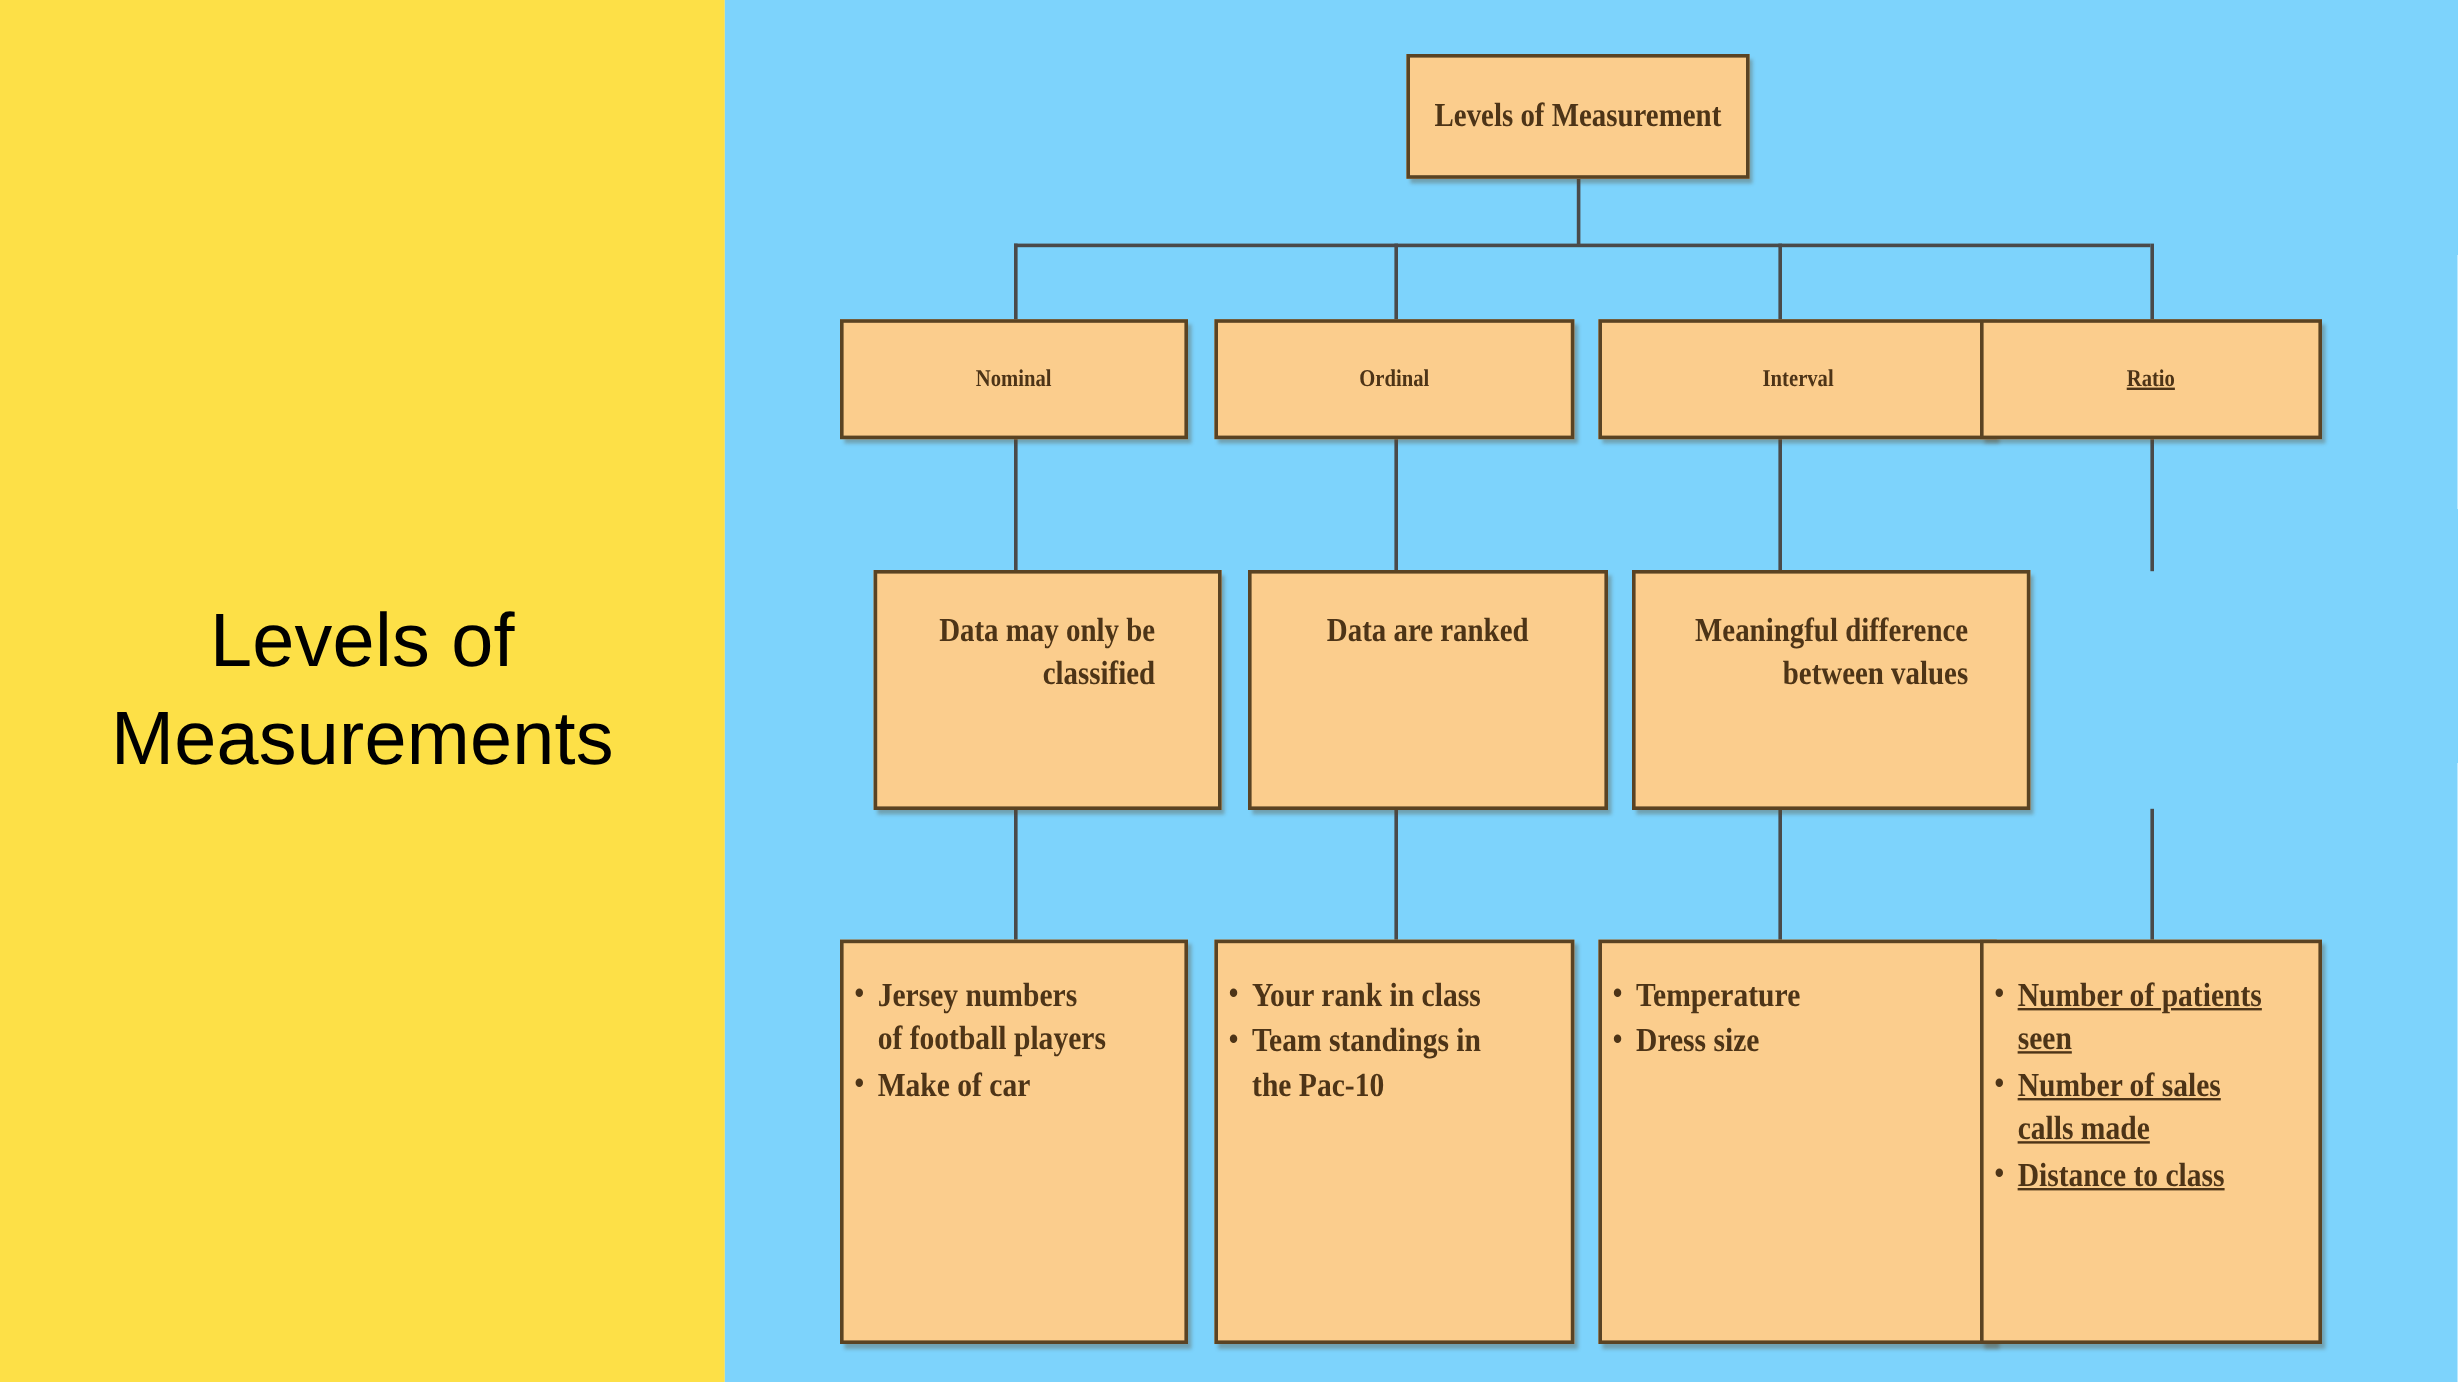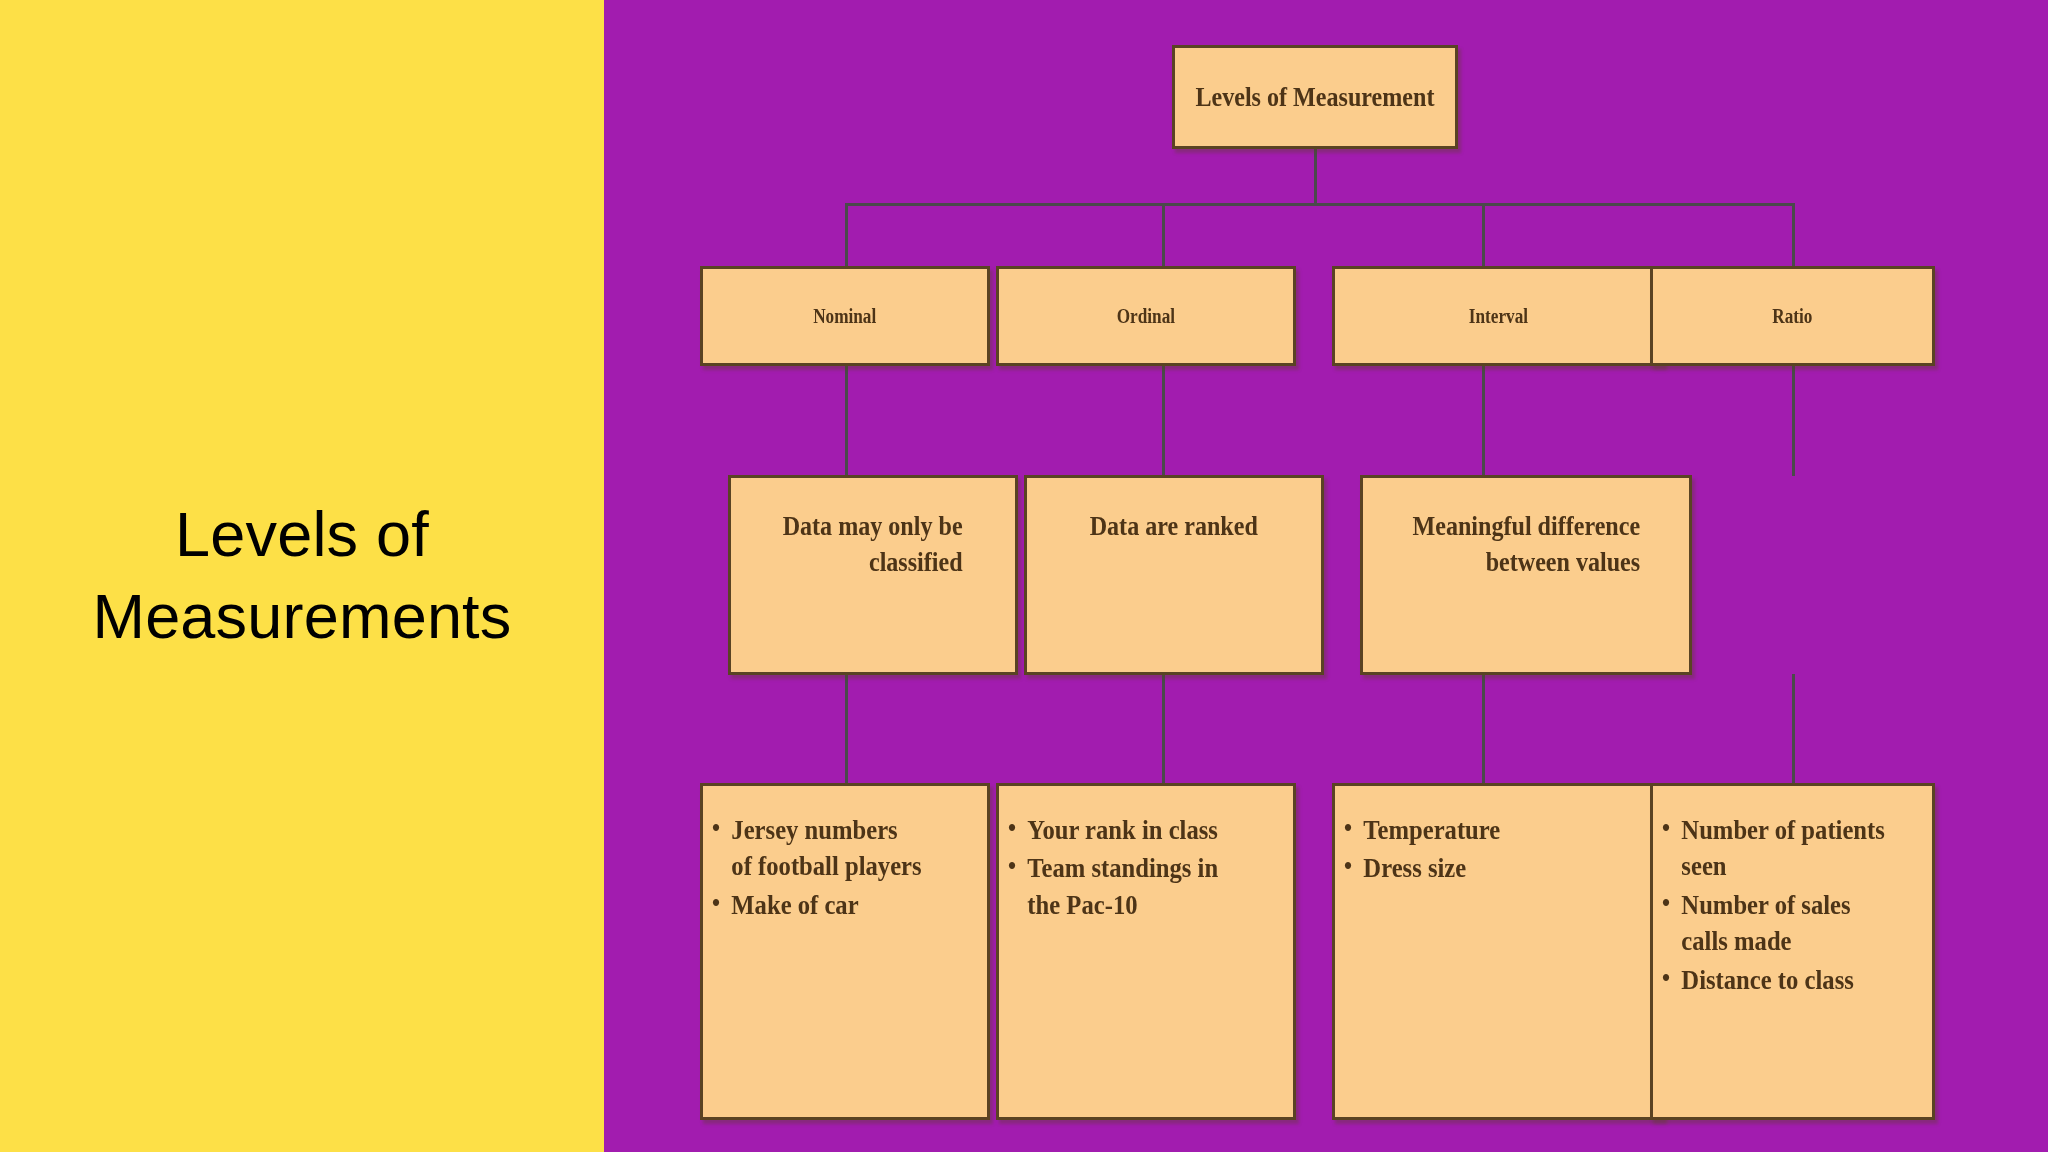--- a/index.html
+++ b/index.html
@@ -24,21 +24,21 @@
     line-height:1.30;
     text-align:center;
     letter-spacing:0.2px;
     white-space:pre-line;
     padding:0 6px;
   }
 
   
   #diagram{
     position:absolute;left:604px;top:0;width:1444px;height:1152px;
-    background:#a21caf;
+    background:#7dd3fc;
   }
 
   
   .node{
     position:absolute;
     background:#fbcd8d;
     border:3px solid #5a4323;
     box-shadow:3px 4px 3px rgba(90,67,35,.35);
     box-sizing:border-box;
     color:#4d3417;
@@ -61,23 +61,23 @@
   #n-root .txt{padding-top:0;}
 
   .lvl2{top:266px;height:100px;font-size:20px;}
   .lvl3{top:475px;height:200px;font-size:28px;}
   .lvl4{top:783px;height:337px;font-size:28px;}
 
   .lvl3 .txt,.lvl4 .txt{padding-top:30px;}
 
   
   .col0{left:96px;width:290px;}
-  .col1{left:392px;width:300px;}
+  .col1{left:408px;width:300px;}
   .col2{left:728px;width:332px;}
-  .col3{left:1046px;width:285px;}
+  .col3{left:1046px;width:285px;text-decoration:underline;}
 
   
   .node.bullets{align-items:flex-start;justify-content:flex-start;}
   .node.bullets ul{
     list-style:none;margin:0;padding:26px 0 0 9px;
     text-align:left;
   }
   .node.bullets li{
     position:relative;
     padding-left:22px;

